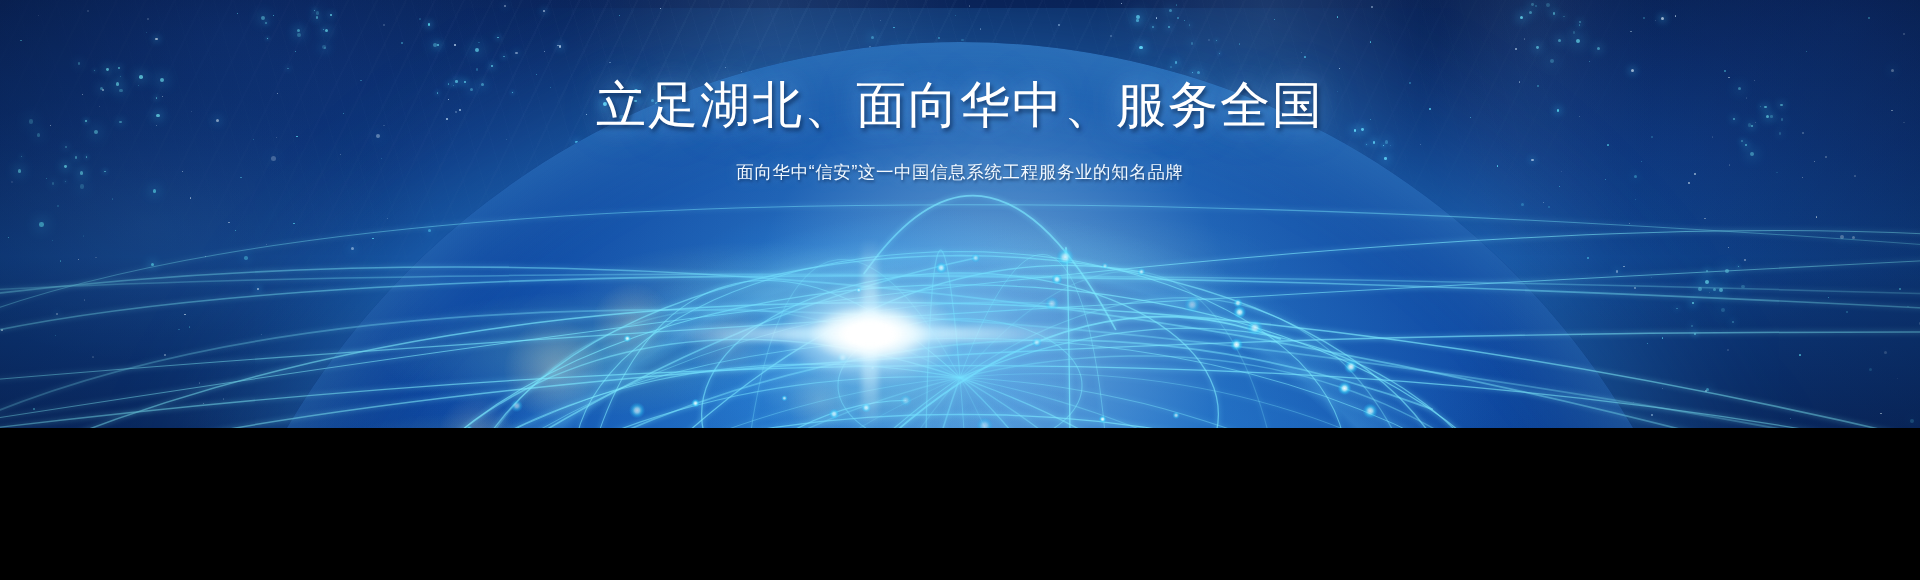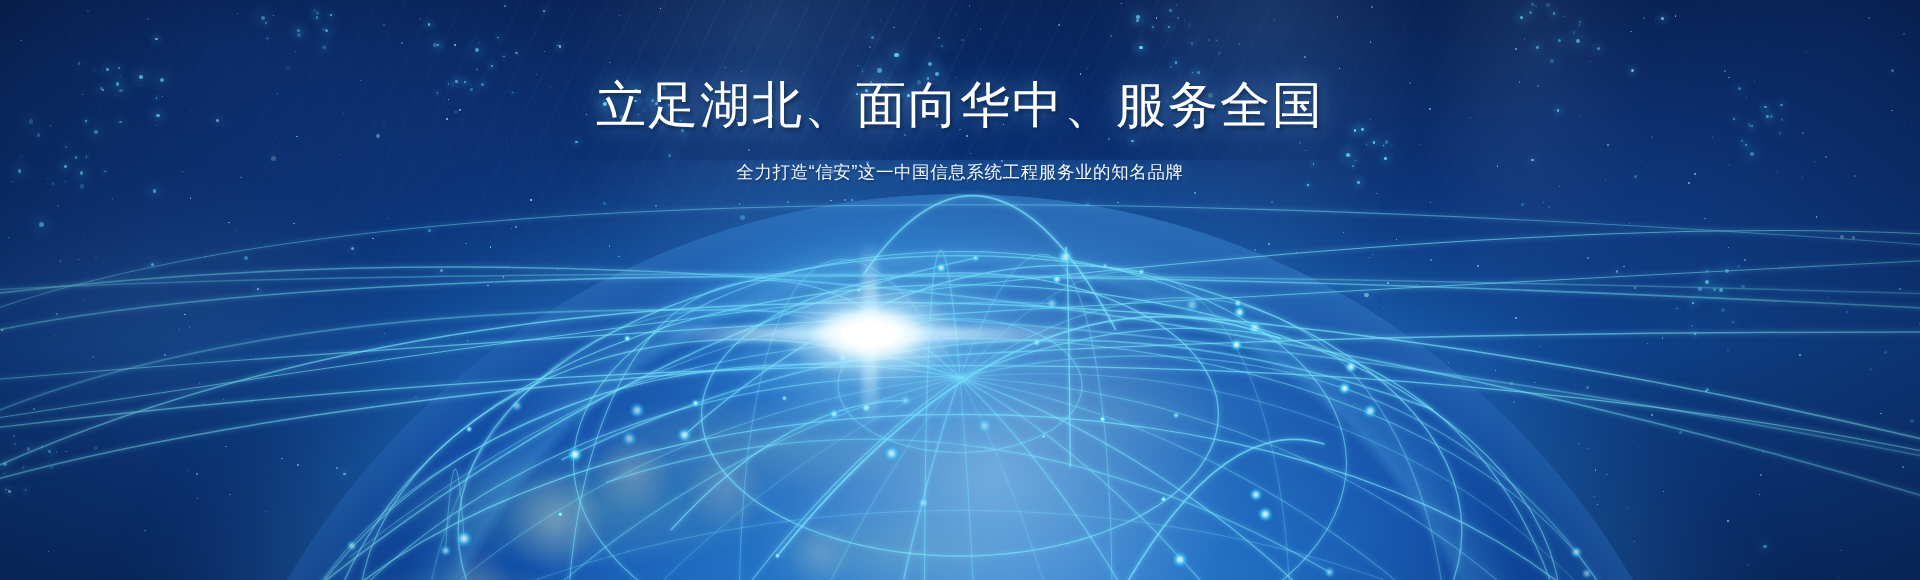--- a/index.html
+++ b/index.html
@@ -2,21 +2,21 @@
 <html><head>
 <meta charset="utf-8">
 <title>Banner</title>
 <style>
   html,body{margin:0;padding:0;background:#000;}
   *{box-sizing:border-box;}
 
   #banner{
     position:relative;
     width:1920px;
-    height:580px;
+    height:428px;
     overflow:hidden;
     font-family:"Liberation Sans","DejaVu Sans",sans-serif;
     background:#d946ef;
   }
   
   .bg-base2{
     position:absolute; inset:0;
     background:linear-gradient(180deg,#092358 0%, #0c3377 34%, #0f4490 60%, #0b2f6d 100%);
     z-index:0;
   }
@@ -906,16 +906,16 @@
 
   <div class="bloom">
     <div class="bloom-ray"></div>
     <div class="bloom-ray v"></div>
   </div>
 
   <div class="vignette"></div>
 
   <div class="copy">
     <h1 class="headline">立足湖北、面向华中、服务全国</h1>
-    <p class="subline">全力打造“信安”这一中国信息系统工程服务业的知名品牌</p>
+    <p class="subline">面向华中“信安”这一中国信息系统工程服务业的知名品牌</p>
   </div>
 
 </div>
 
 </body></html>

